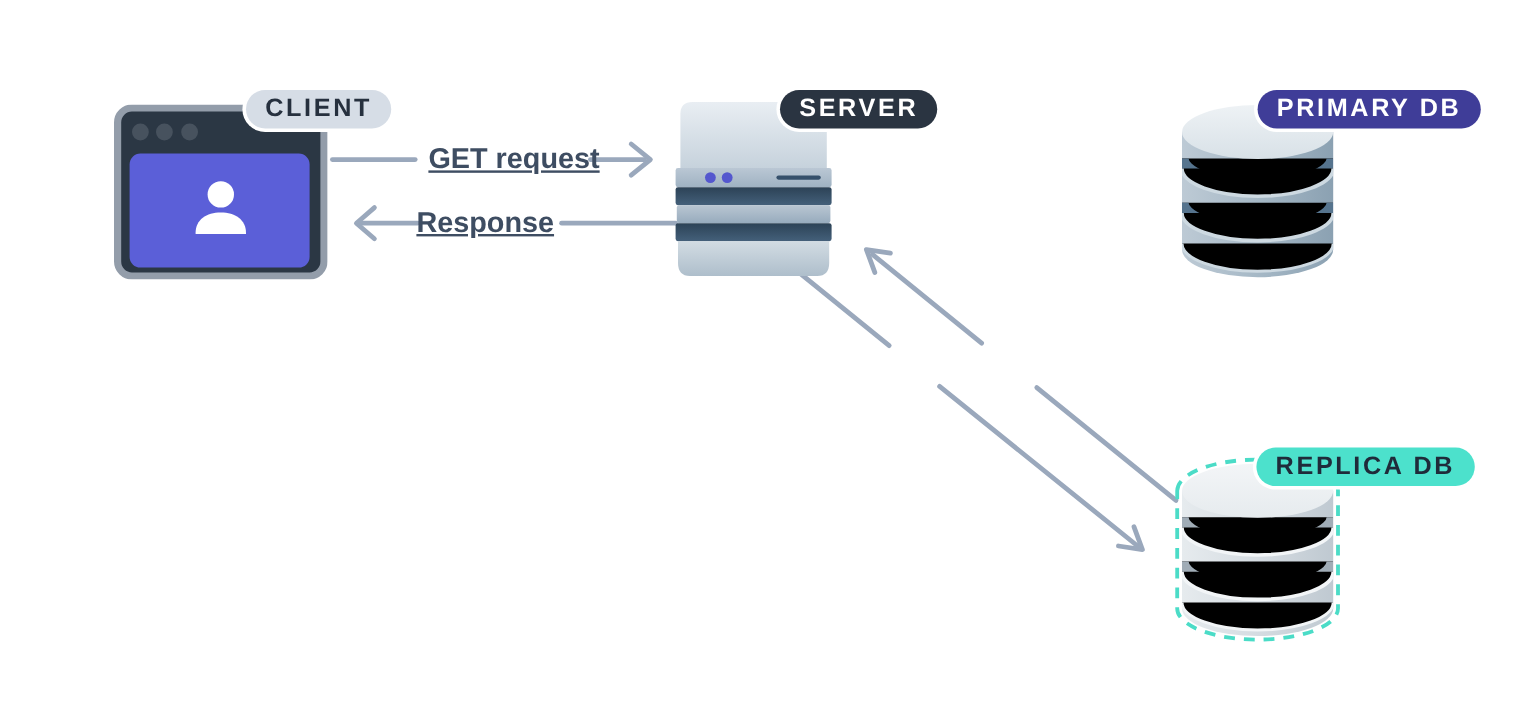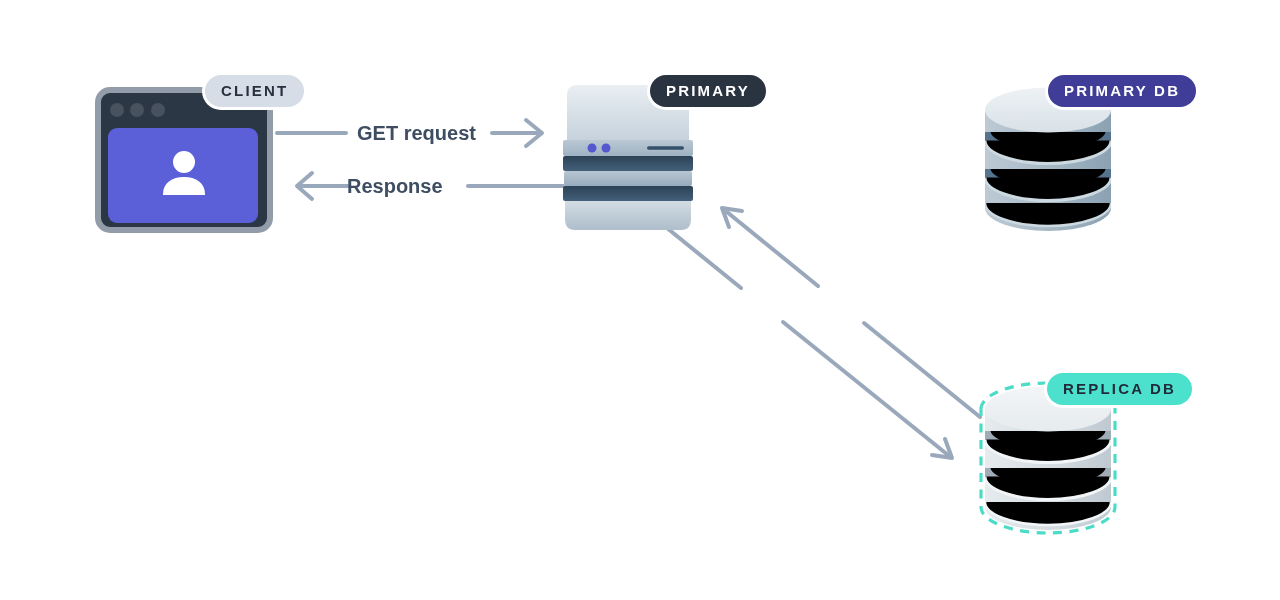--- a/index.html
+++ b/index.html
@@ -26,38 +26,39 @@
   .server-svg  { left: 562px; top: 85px;  width: 132px; height: 146px; }
   .primary-svg { left: 984px; top: 85px;  width: 128px; height: 148px; }
   .replica-svg { left: 977px; top: 376px; width: 142px; height: 164px; }
   .pill {
     position: absolute;
     z-index: 3;
     height: 32px;
     line-height: 32px;
     padding: 0 16px;
     border-radius: 16px;
-    font-size: 15px;
+    font-size: 21px;
     font-weight: bold;
     letter-spacing: 2.2px;
     white-space: nowrap;
     box-shadow: 0 0 0 3px #ffffff;
   }
   .pill-client  { left: 205px;  top: 75px;  background: #d6dde6; color: #26303e; }
   .pill-server  { left: 650px;  top: 75px;  background: #2a3441; color: #ffffff; }
   .pill-primary { left: 1048px; top: 75px;  background: #3f3d98; color: #ffffff; }
   .pill-replica { left: 1047px; top: 373px; background: #4ce1cc; color: #1f2b3a; }
   .edge-label {
     position: absolute;
     z-index: 3;
-    font-size: 20px;
+    font-size: 24px;
     font-weight: bold;
     color: #3e4d62;
     white-space: nowrap;
     transform: translateY(-50%);
+    text-decoration: underline;
   }
   .lbl-get      { left: 357px; top: 133px; }
   .lbl-response { left: 347px; top: 186px; }
   .lbl-read     { left: 825px; top: 305px; transform: translate(-50%, -50%); }
 </style>
 </head>
 <body>
 
 <div class="canvas">
 
@@ -181,20 +182,20 @@
         <path d="M1,84 A63,23 0 0 0 127,84" stroke="#a0acb6" stroke-width="11"></path>
         <path d="M1,92.5 A63,23 0 0 0 127,92.5" stroke="#f2f5f7" stroke-width="3"></path>
         <path d="M1,118 A63,23 0 0 0 127,118" stroke="#f2f5f7" stroke-width="2.5"></path>
       </g>
       <ellipse cx="64" cy="25" rx="63" ry="22.5" fill="url(#rCap)"></ellipse>
     </g>
     <path d="M4,33 A67,26 0 0 1 138,33 L138,131 A67,26 0 0 1 4,131 Z" fill="none" stroke="#4bdcc7" stroke-width="3.2" stroke-dasharray="9 7.5"></path>
   </svg>
 
   <div class="pill pill-client">CLIENT</div>
-  <div class="pill pill-server">PRIMARY</div>
+  <div class="pill pill-server">SERVER</div>
   <div class="pill pill-replica">REPLICA DB</div>
   <div class="pill pill-primary">PRIMARY DB</div>
 
   <div class="edge-label lbl-get">GET request</div>
   <div class="edge-label lbl-response">Response</div>
 
 </div>
 
 </body></html>

